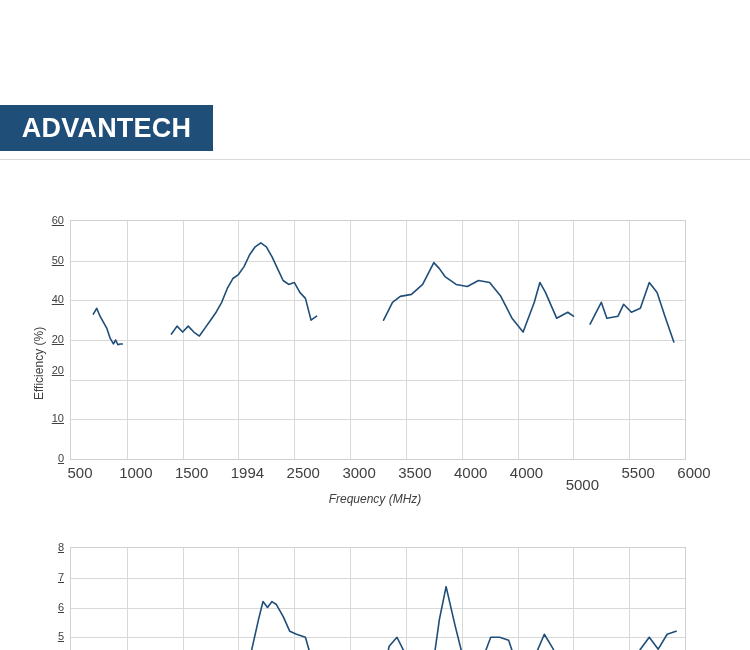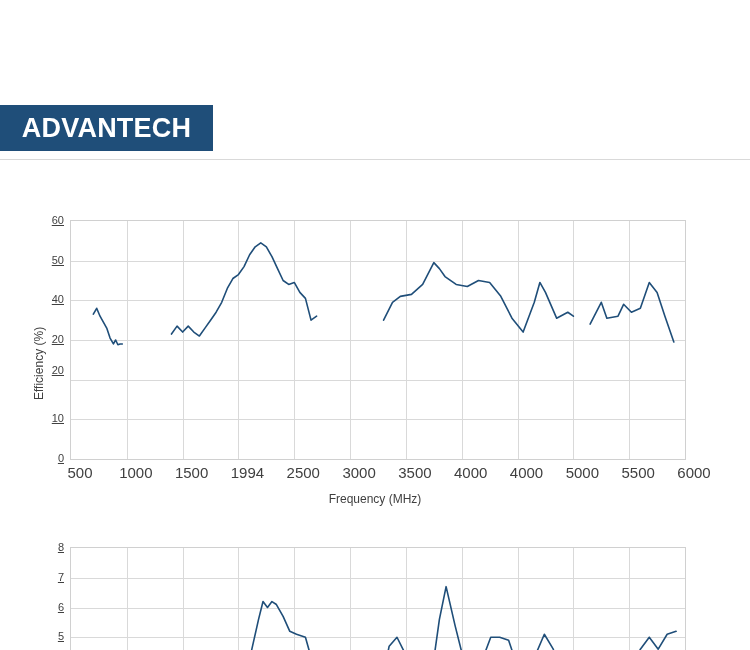--- a/index.html
+++ b/index.html
@@ -129,20 +129,21 @@
   }
   #chart-efficiency .plot-area {
     left: 70px;
     top: 20px;
     width: 616px;
     height: 240px;
   }
   #chart-efficiency .axis-title-x {
     left: 0;
     top: 292px;
+    font-style: italic;
   }
   #chart-efficiency .axis-title-y {
     left: 32px;
     top: 200px;
   }
 
   
   #chart-gain {
     left: 0;
     top: 535px;
@@ -193,21 +194,21 @@
   <div class="ticks-x">
       <div class="tick-label-x" style="left: 70px; top: 264px;">500</div>
       <div class="tick-label-x" style="left: 125.818px; top: 264px;">1000</div>
       <div class="tick-label-x" style="left: 181.636px; top: 264px;">1500</div>
       <div class="tick-label-x" style="left: 237.455px; top: 264px;">1994</div>
       <div class="tick-label-x" style="left: 293.273px; top: 264px;">2500</div>
       <div class="tick-label-x" style="left: 349.091px; top: 264px;">3000</div>
       <div class="tick-label-x" style="left: 404.909px; top: 264px;">3500</div>
       <div class="tick-label-x" style="left: 460.727px; top: 264px;">4000</div>
       <div class="tick-label-x" style="left: 516.545px; top: 264px;">4000</div>
-      <div class="tick-label-x" style="left: 572.364px; top: 264px; text-align: right;">5000</div>
+      <div class="tick-label-x" style="left: 572.364px; top: 276px; text-align: right;">5000</div>
       <div class="tick-label-x" style="left: 628.182px; top: 264px;">5500</div>
       <div class="tick-label-x" style="left: 684px; top: 264px;">6000</div>
     </div>
   <div class="ticks-y">
       <div class="tick-label-y" style="left: 40px; width: 24px; top: 258px;">0</div>
       <div class="tick-label-y" style="left: 40px; width: 24px; top: 218.333px;">10</div>
       <div class="tick-label-y" style="left: 40px; width: 24px; top: 170px;">20</div>
       <div class="tick-label-y" style="left: 40px; width: 24px; top: 139px;">20</div>
       <div class="tick-label-y" style="left: 40px; width: 24px; top: 99.3333px;">40</div>
       <div class="tick-label-y" style="left: 40px; width: 24px; top: 59.6667px;">50</div>

